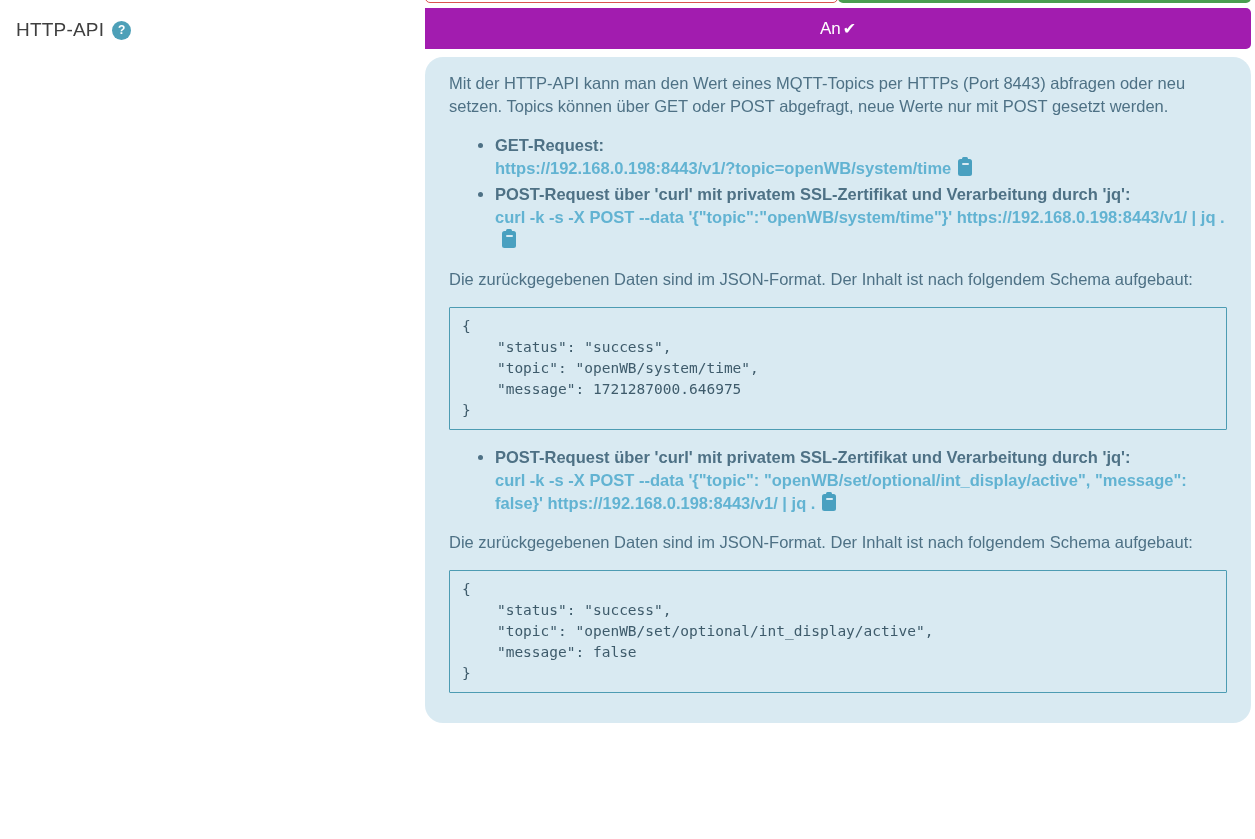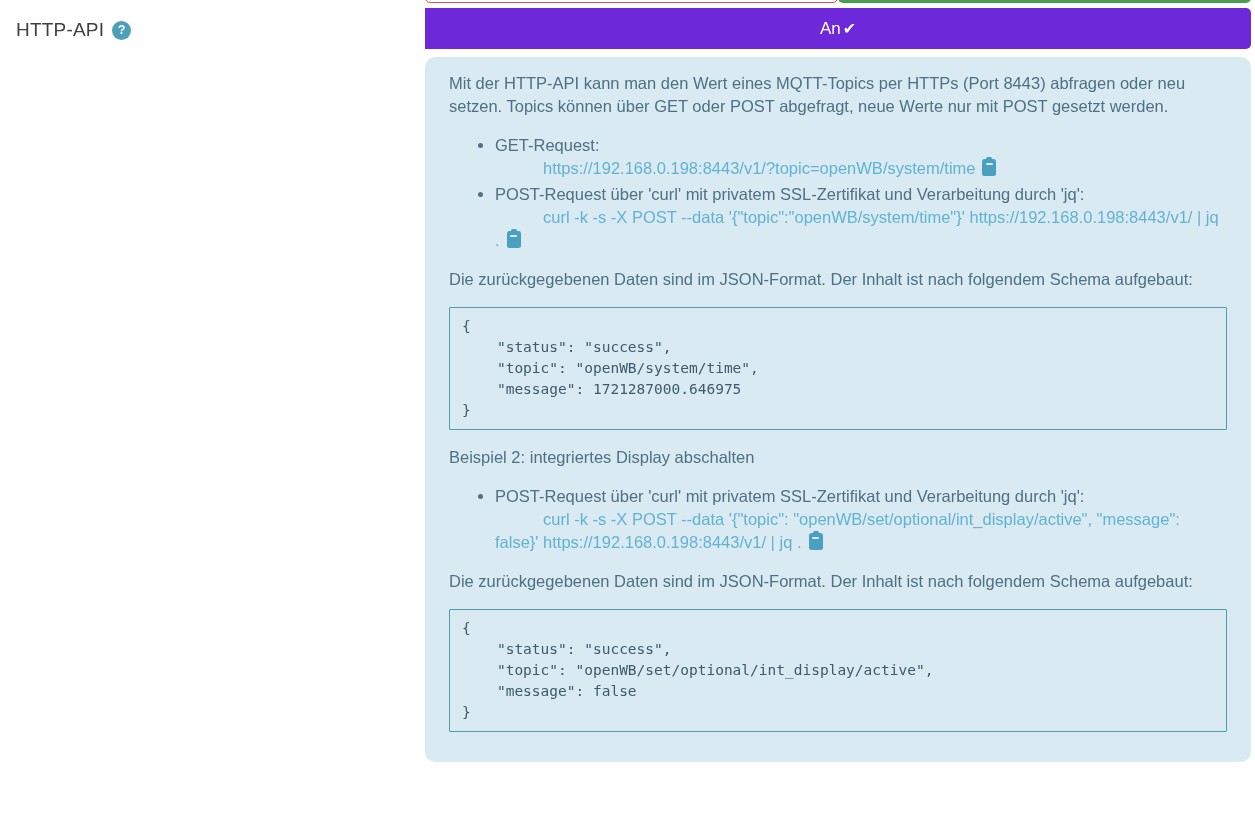--- a/index.html
+++ b/index.html
@@ -39,35 +39,35 @@
   .toggle-group { display:flex; height:41px; margin-bottom:8px; }
   .toggle-btn {
     flex:1 1 50%; display:flex; align-items:center; justify-content:center;
     font-size:17px; cursor:pointer; user-select:none;
   }
   .toggle-off {
     background:#ffffff; color:#d9534f;
     border:1.5px solid #d9534f; border-radius:5px 0 0 5px;
   }
   .toggle-on {
-    background:#6d28d9; color:#ffffff; border-radius:0 5px 5px 0;
+    background:#a21caf; color:#ffffff; border-radius:0 5px 5px 0;
   }
   .check-glyph { margin-left:2px; font-size:16px; }
 
   
   .info-box {
-    background:#d9eaf2; border-radius:10px;
+    background:#d9eaf2; border-radius:18px;
     padding:15px 24px 30px 24px;
     color:#4e7185; font-size:16.5px; line-height:23px;
   }
   .info-box p { margin:16px 0; }
   .info-box p:first-child { margin-top:0; }
   .info-box ul { margin:16px 0; padding-left:46px; }
-  .info-box li { margin-bottom:3px; }
-  .info-box a { color:#62b3d2; text-decoration:none; cursor:pointer; word-break:break-word;margin-left:48px; }
+  .info-box li { margin-bottom:3px;font-weight:bold; }
+  .info-box a { color:#62b3d2; text-decoration:none; cursor:pointer; word-break:break-word; }
 
   pre.code-block {
     border:1px solid #4d9cb3; border-radius:1px;
     padding:8px 12px; margin:16px 0 16px 0;
     font-family:"DejaVu Sans Mono", monospace;
     font-size:14.5px; line-height:21px; color:#3e5b6b;
     background:transparent; white-space:pre; overflow:hidden;
   }
   pre.code-block:last-child { margin-bottom:0; }
 
@@ -127,21 +127,20 @@
 
       <p>Die zurückgegebenen Daten sind im JSON-Format. Der Inhalt ist nach folgendem Schema aufgebaut:</p>
 
       <pre class="code-block">{
     "status": "success",
     "topic": "openWB/system/time",
     "message": 1721287000.646975
 }</pre>
 
 
-      <p>Beispiel 2: integriertes Display abschalten</p>
 
       <ul>
         <li>
           <span>POST-Request über 'curl' mit privatem SSL-Zertifikat und Verarbeitung durch 'jq':</span><br>
           <a>curl -k -s -X POST --data '{"topic": "openWB/set/optional/int_display/active", "message": false}' https://192.168.0.198:8443/v1/ | jq .</a><span class="clipboard-icon"></span>
         </li>
       </ul>
 
       <p>Die zurückgegebenen Daten sind im JSON-Format. Der Inhalt ist nach folgendem Schema aufgebaut:</p>
 

